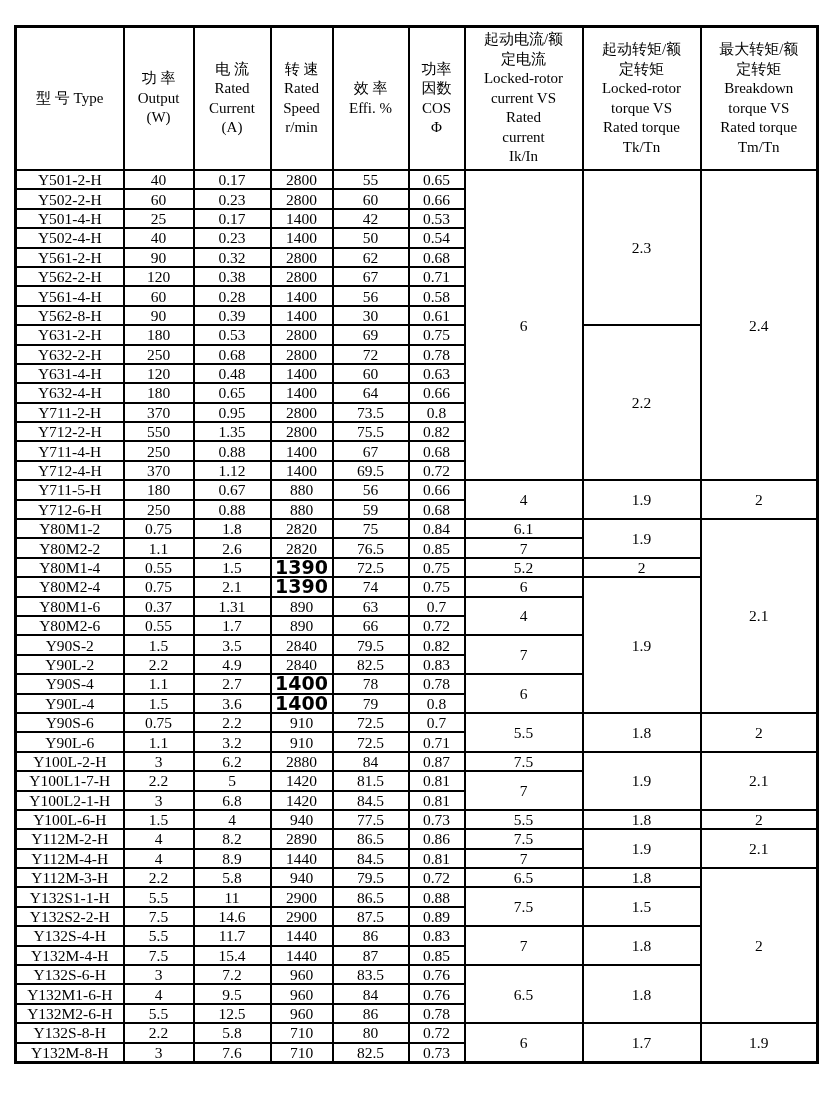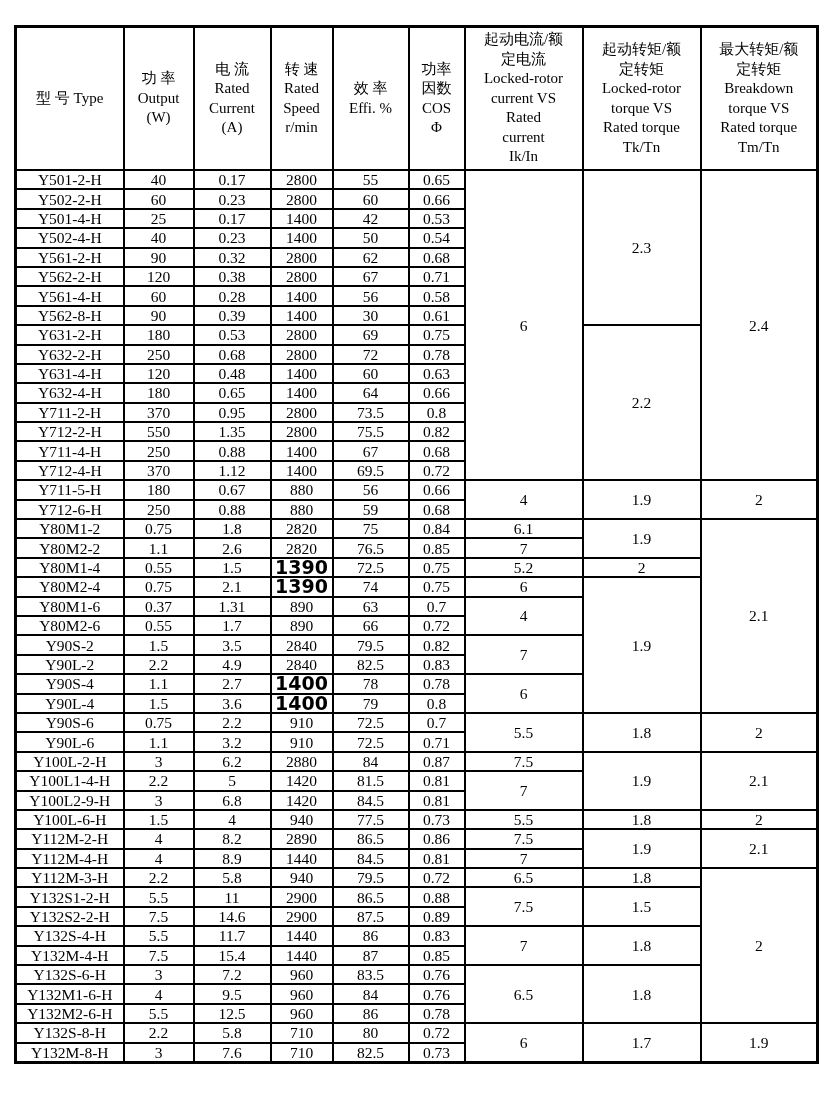--- a/index.html
+++ b/index.html
@@ -375,30 +375,30 @@
           <td>3</td>
           <td>6.2</td>
           <td>2880</td>
           <td>84</td>
           <td>0.87</td>
           <td>7.5</td>
           <td rowspan="3">1.9</td>
           <td rowspan="3">2.1</td>
         </tr>
         <tr>
-          <td>Y100L1-4-H</td>
+          <td>Y100L1-7-H</td>
           <td>2.2</td>
           <td>5</td>
           <td>1420</td>
           <td>81.5</td>
           <td>0.81</td>
           <td rowspan="2">7</td>
         </tr>
         <tr>
-          <td>Y100L2-9-H</td>
+          <td>Y100L2-1-H</td>
           <td>3</td>
           <td>6.8</td>
           <td>1420</td>
           <td>84.5</td>
           <td>0.81</td>
         </tr>
         <tr>
           <td>Y100L-6-H</td>
           <td>1.5</td>
           <td>4</td>
@@ -434,21 +434,21 @@
           <td>2.2</td>
           <td>5.8</td>
           <td>940</td>
           <td>79.5</td>
           <td>0.72</td>
           <td>6.5</td>
           <td>1.8</td>
           <td rowspan="8">2</td>
         </tr>
         <tr>
-          <td>Y132S1-2-H</td>
+          <td>Y132S1-1-H</td>
           <td>5.5</td>
           <td>11</td>
           <td>2900</td>
           <td>86.5</td>
           <td>0.88</td>
           <td rowspan="2">7.5</td>
           <td rowspan="2">1.5</td>
         </tr>
         <tr>
           <td>Y132S2-2-H</td>

